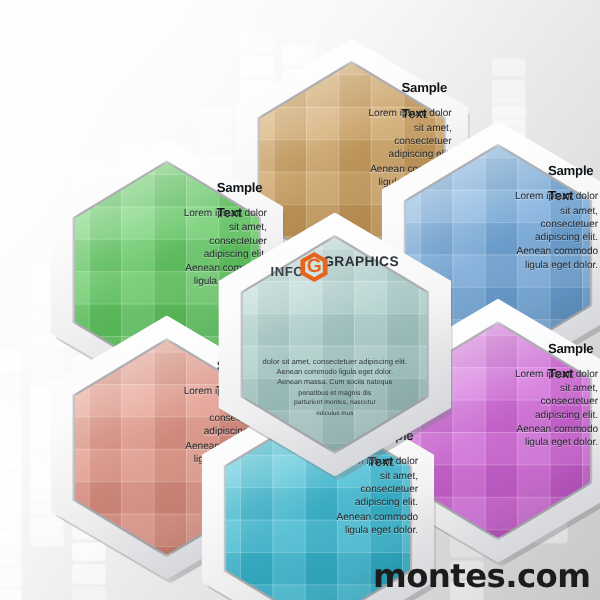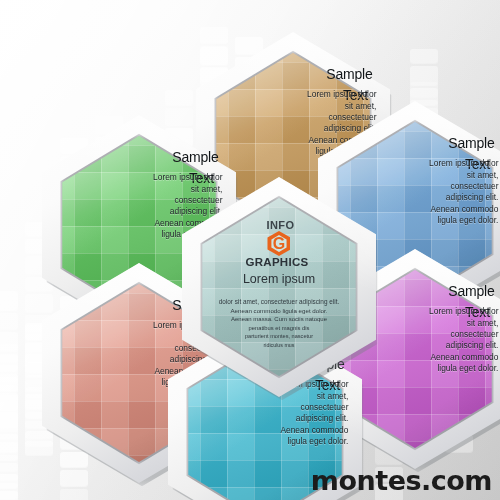--- a/index.html
+++ b/index.html
@@ -124,25 +124,25 @@
     color: #23282c;
     font-size: 8.4px;
     line-height: 11.4px;
     text-shadow: 0 1px 0 rgba(255,255,255,0.35);
     pointer-events: none;
   }
   .hex-title {
     position: absolute;
     top: 16%;
     right: 9%;
-    font-size: 14px;
-    font-weight: normal;
+    font-size: 11px;
+    font-weight: bold;
     line-height: 14px;
     color: #111518;
-    text-align: center;
+    text-align: left;
     letter-spacing: -0.2px;
     pointer-events: none;
   }
   .hex-title .w2 {
     display: block;
     margin-top: 7px;
     margin-right: -12px;
   }
 
   
@@ -151,21 +151,20 @@
     top: 15%;
     left: 0; right: 0;
     text-align: center;
     pointer-events: none;
   }
   .logo-row {
     display: inline-flex;
     align-items: center;
     justify-content: center;
     position: relative;
-    flex-direction: column;
   }
   .logo-info {
     font-size: 11px;
     font-weight: bold;
     color: #3a4349;
     letter-spacing: 0.4px;
     margin-right: -3px;
     margin-top: 9px;
   }
   .logo-hexmark {
@@ -686,21 +685,20 @@
         <span class="logo-info">INFO</span>
         <span class="logo-hexmark">
           <span class="hx" style="background: rgb(232, 100, 29);"></span>
           <span class="hx-hole" style="background: rgb(207, 229, 226);"></span>
           <span class="g-letter" style="color: rgb(232, 100, 29);">G</span>
         </span>
         <span class="logo-graphics">GRAPHICS</span>
       </span>
     </div>
 
-    <div class="center-head">Lorem ipsum</div>
 
     <div class="center-body">
       <span class="ln s1">dolor sit amet, consectetuer adipiscing elit.</span>
       <span class="ln s2">Aenean commodo ligula eget dolor.</span>
       <span class="ln s3">Aenean massa. Cum sociis natoque</span>
       <span class="ln s4">penatibus et magnis dis</span>
       <span class="ln s5">parturient montes, nascetur</span>
       <span class="ln s6">ridiculus mus</span>
     </div>
   </div>

